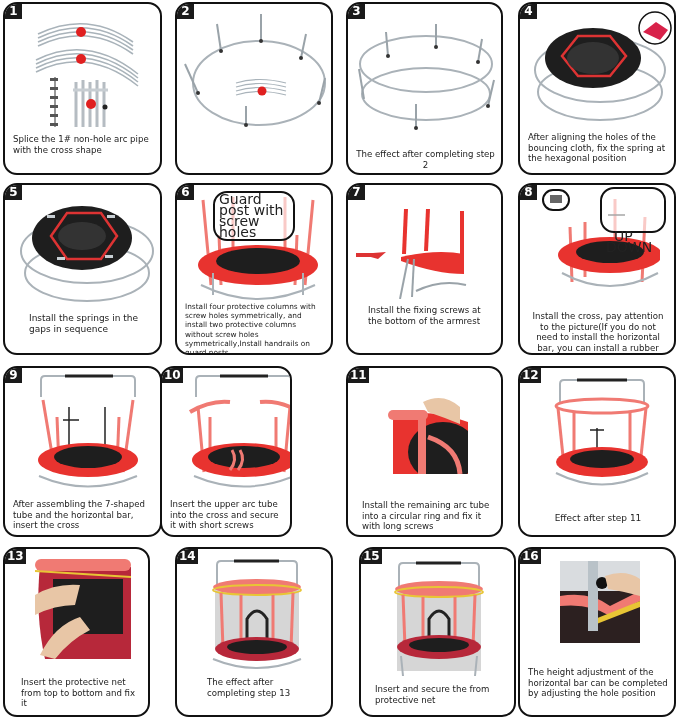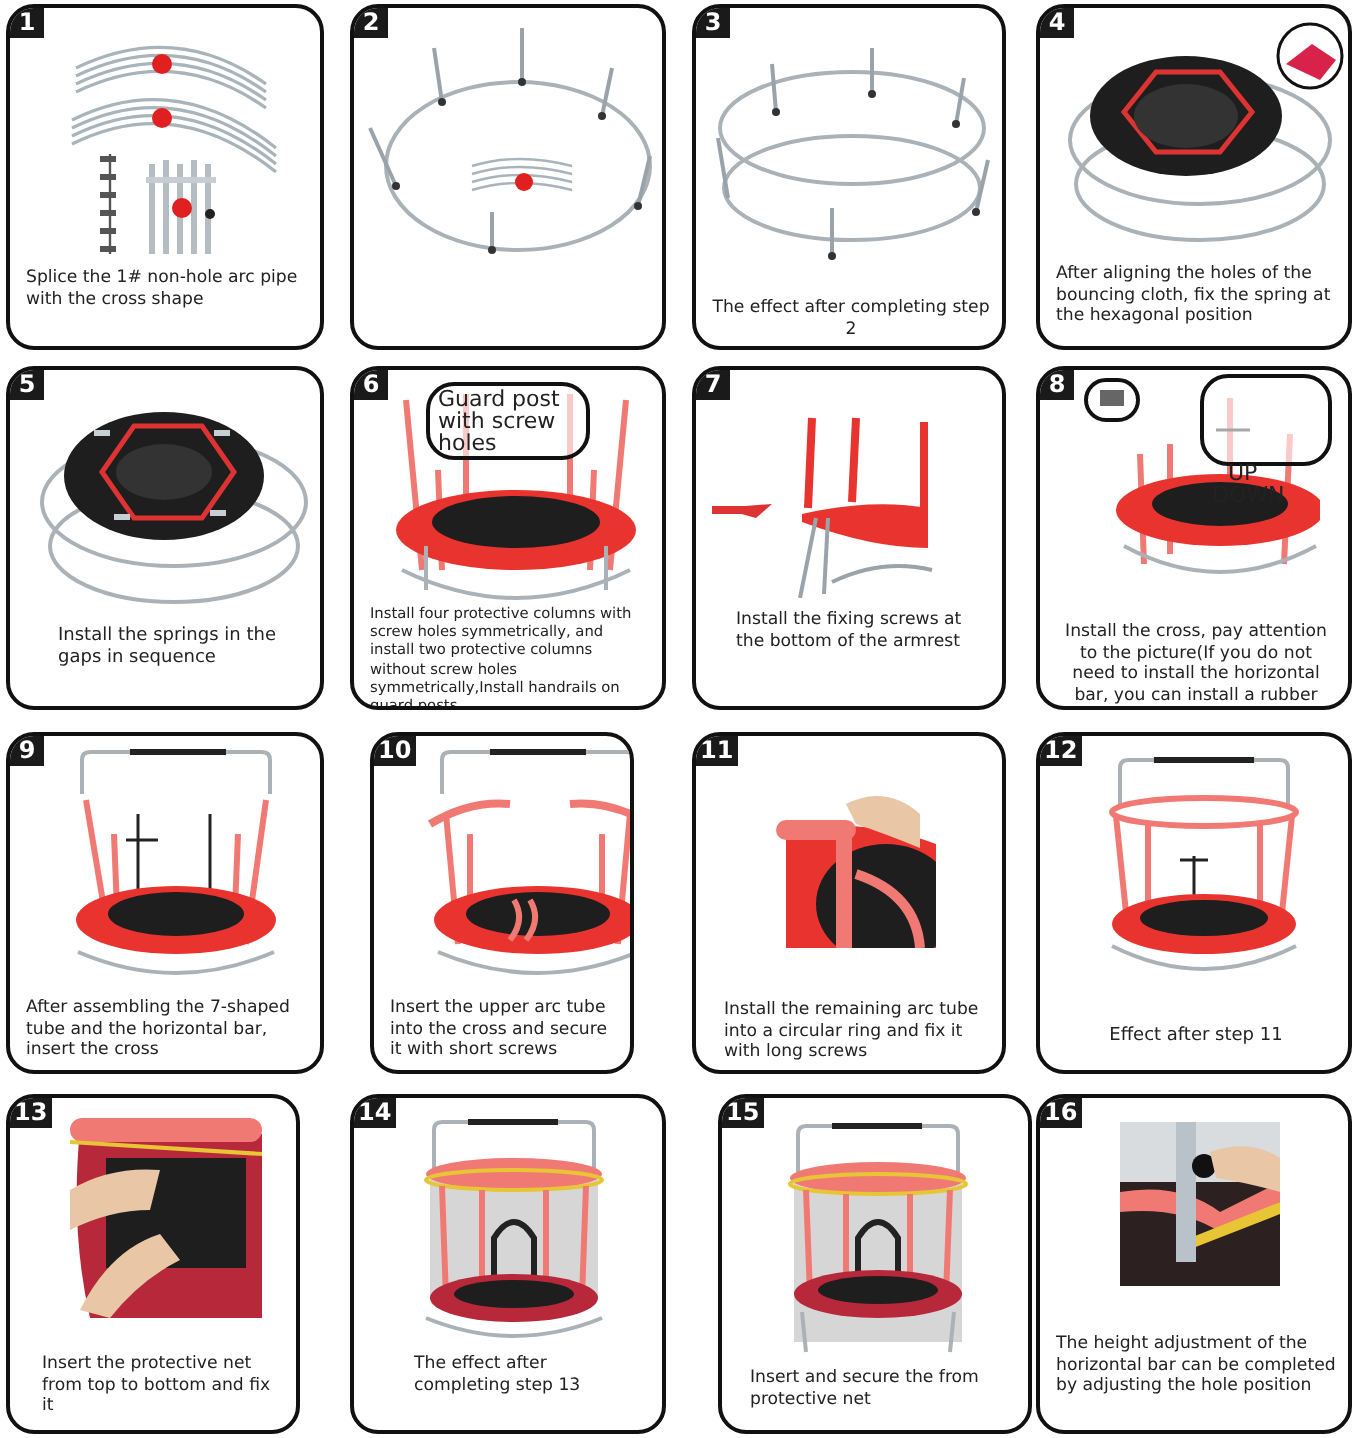--- a/index.html
+++ b/index.html
@@ -16,21 +16,21 @@
   }
   .cap {
     position:absolute; left:8px; right:6px; font-size:8.6px; line-height:10.6px; color:#222;
   }
   .cap.small { font-size:7.4px; line-height:9.2px; }
   .cap.center { text-align:center; }
   .fig { position:absolute; }
   svg { display:block; }
   .callout {
     position:absolute; border:2px solid #111; border-radius:14px; background:rgba(255,255,255,0.6);
-    font-size:11px; line-height:11px; color:#222; padding:1px 4px;
+    font-size:14px; line-height:11px; color:#222; padding:1px 4px;
   }
 </style>
 </head>
 <body>
 
 <div class="grid">
 
   <div class="card" style="left:3px;top:2px;width:159px;height:173px;">
     <div class="num">1</div>
     <div class="fig" style="left:28px;top:8px;">
@@ -266,21 +266,21 @@
             <line x1="30" y1="48" x2="46" y2="48"></line>
           </g>
         <ellipse cx="55" cy="88" rx="50" ry="17" fill="#e8332f"></ellipse>
         <ellipse cx="55" cy="85" rx="34" ry="11" fill="#1e1e1e"></ellipse>
         <path d="M6 104 Q55 125 104 104" fill="none" stroke="#aab2b8" stroke-width="2"></path>
       </svg>
     </div>
     <div class="cap" style="top:131px;">After assembling the 7-shaped tube and the horizontal bar, insert the cross</div>
   </div>
 
-  <div class="card" style="left:185px;top:366px;width:132px;height:171px;">
+  <div class="card" style="left:160px;top:366px;width:132px;height:171px;">
     <div class="num">10</div>
     <div class="fig" style="left:18px;top:4px;">
       <svg width="130" height="120" viewBox="0 0 130 120">
         <path d="M16 25 L16 8 Q16 4 20 4 L108 4 Q112 4 112 8 L112 25" fill="none" stroke="#aab2b8" stroke-width="2"></path>
         <line x1="40" y1="4" x2="88" y2="4" stroke="#222" stroke-width="3"></line>
         <path d="M10 40 Q30 28 50 30" fill="none" stroke="#f07a73" stroke-width="4"></path>
         <path d="M80 30 Q100 28 120 40" fill="none" stroke="#f07a73" stroke-width="4"></path>
         <g stroke="#f07a73" stroke-width="3">
           <line x1="18" y1="35" x2="24" y2="100"></line>
             <line x1="110" y1="35" x2="104" y2="100"></line>

